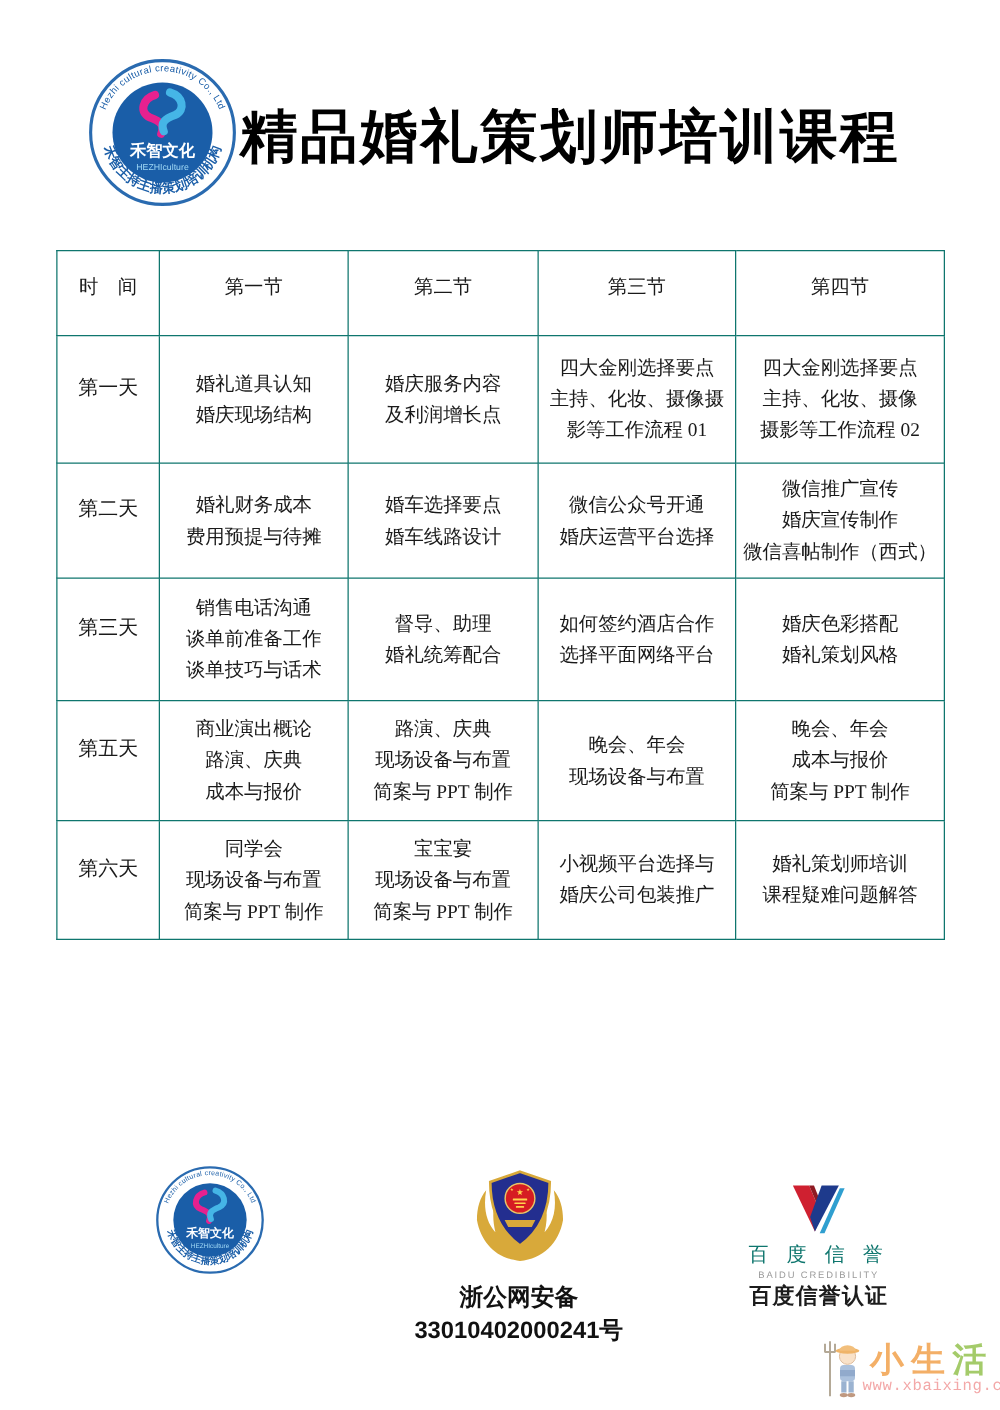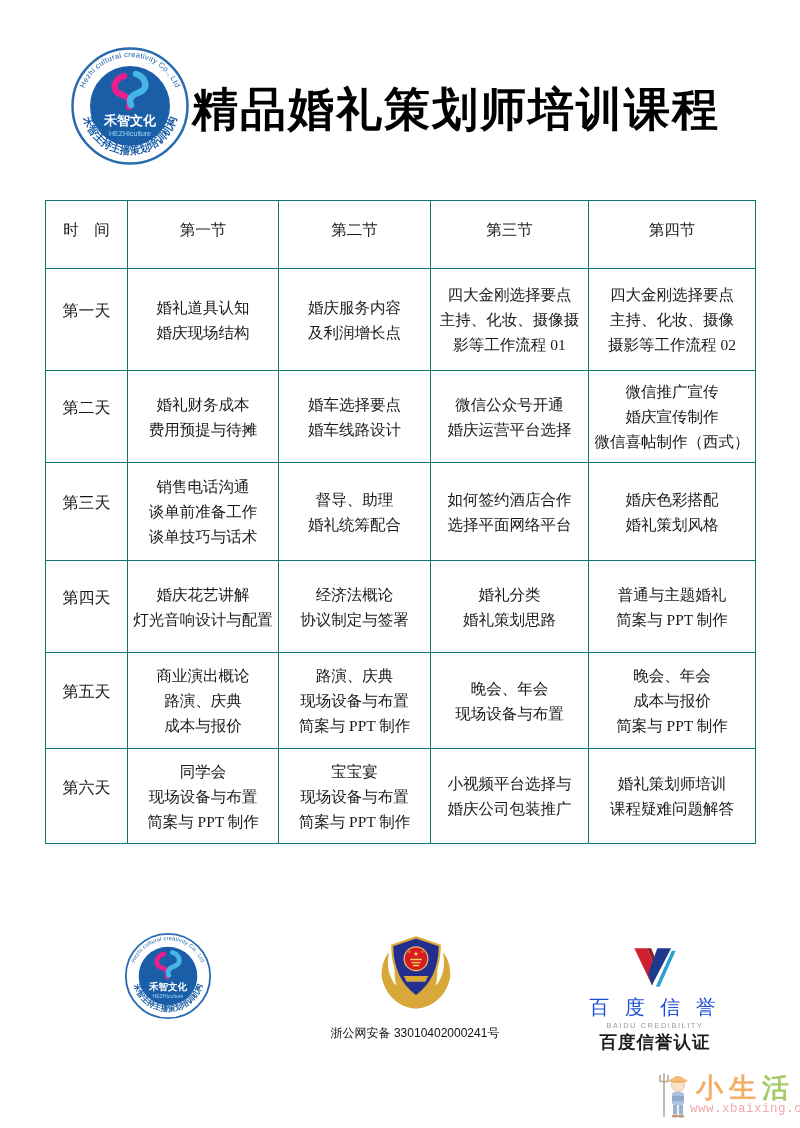--- a/index.html
+++ b/index.html
@@ -41,26 +41,26 @@
   .logo-foot { position:absolute; left:124px; top:932px; width:88px; height:88px; }
   .copyright {
     position:absolute; left:40px; top:1024px; width:250px; text-align:center;
     font-family:"Liberation Sans","DejaVu Sans",sans-serif;
     font-size:14.5px; color:#2b2b2b;
   }
   .police-badge { position:absolute; left:374px; top:930px; width:84px; height:82px; }
   .police-text {
     position:absolute; left:305px; top:1025px; width:220px; text-align:center;
     font-family:"Liberation Sans","DejaVu Sans",sans-serif;
-    font-size:12px; font-weight:normal; color:#111;
+    font-size:19px; font-weight:bold; color:#111;
   }
   .baidu-block { position:absolute; left:585px; top:945px; width:140px; text-align:center;
     font-family:"Liberation Sans","DejaVu Sans",sans-serif; }
   .baidu-v { width:46px; height:45px; display:block; margin:0 auto; }
-  .baidu-cn { margin-top:4px; font-size:20px; letter-spacing:5px; color:#1d4ed8; }
+  .baidu-cn { margin-top:4px; font-size:16px; letter-spacing:5px; color:#0f766e; }
   .baidu-en { margin-top:0; font-size:7.5px; letter-spacing:1.5px; color:#9a9a9a; }
   .baidu-cert { font-size:17.5px; font-weight:600; color:#1c1c1c; letter-spacing:1px; }
 
   
   .watermark { position:absolute; left:648px; top:1070px; width:150px; height:52px;
     font-family:"Liberation Sans","DejaVu Sans",sans-serif; opacity:0.85; }
   .wm-farmer { position:absolute; left:8px; top:2px; width:38px; height:48px; }
   .wm-name { position:absolute; left:48px; top:0px; font-size:27px; font-weight:bold;
     letter-spacing:6px; white-space:nowrap; }
   .wm-name .c1 { color:#f2a24d; } .wm-name .c2 { color:#f2a24d; } .wm-name .c3 { color:#95c351; }
@@ -197,31 +197,20 @@
       <td>销售电话沟通
 谈单前准备工作
 谈单技巧与话术</td>
       <td>督导、助理
 婚礼统筹配合</td>
       <td>如何签约酒店合作
 选择平面网络平台</td>
       <td>婚庆色彩搭配
 婚礼策划风格</td>
     </tr>
-    <tr class="r3">
-      <td class="day">第四天</td>
-      <td>婚庆花艺讲解
-灯光音响设计与配置</td>
-      <td>经济法概论
-协议制定与签署</td>
-      <td>婚礼分类
-婚礼策划思路</td>
-      <td>普通与主题婚礼
-简案与 PPT 制作</td>
-    </tr>
     <tr class="r4">
       <td class="day">第五天</td>
       <td>商业演出概论
 路演、庆典
 成本与报价</td>
       <td>路演、庆典
 现场设备与布置
 简案与 PPT 制作</td>
       <td>晚会、年会
 现场设备与布置</td>

